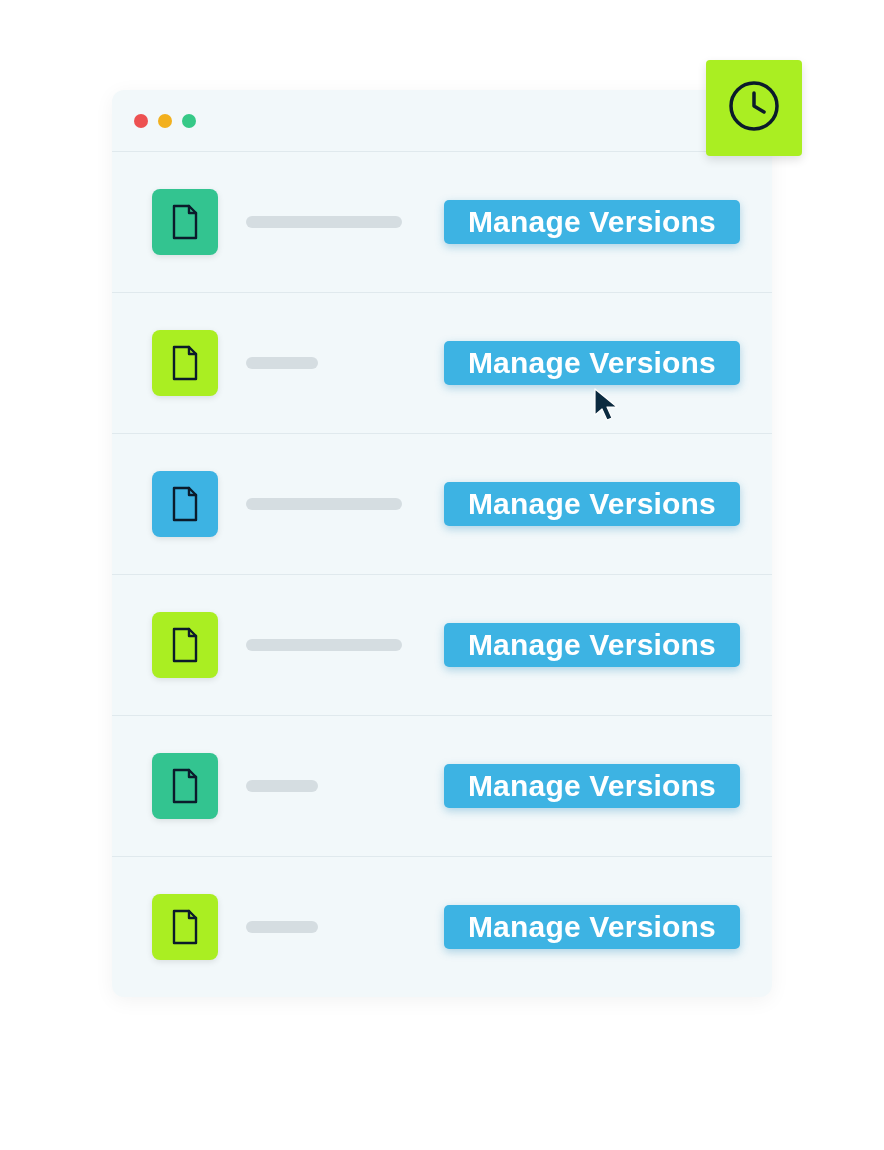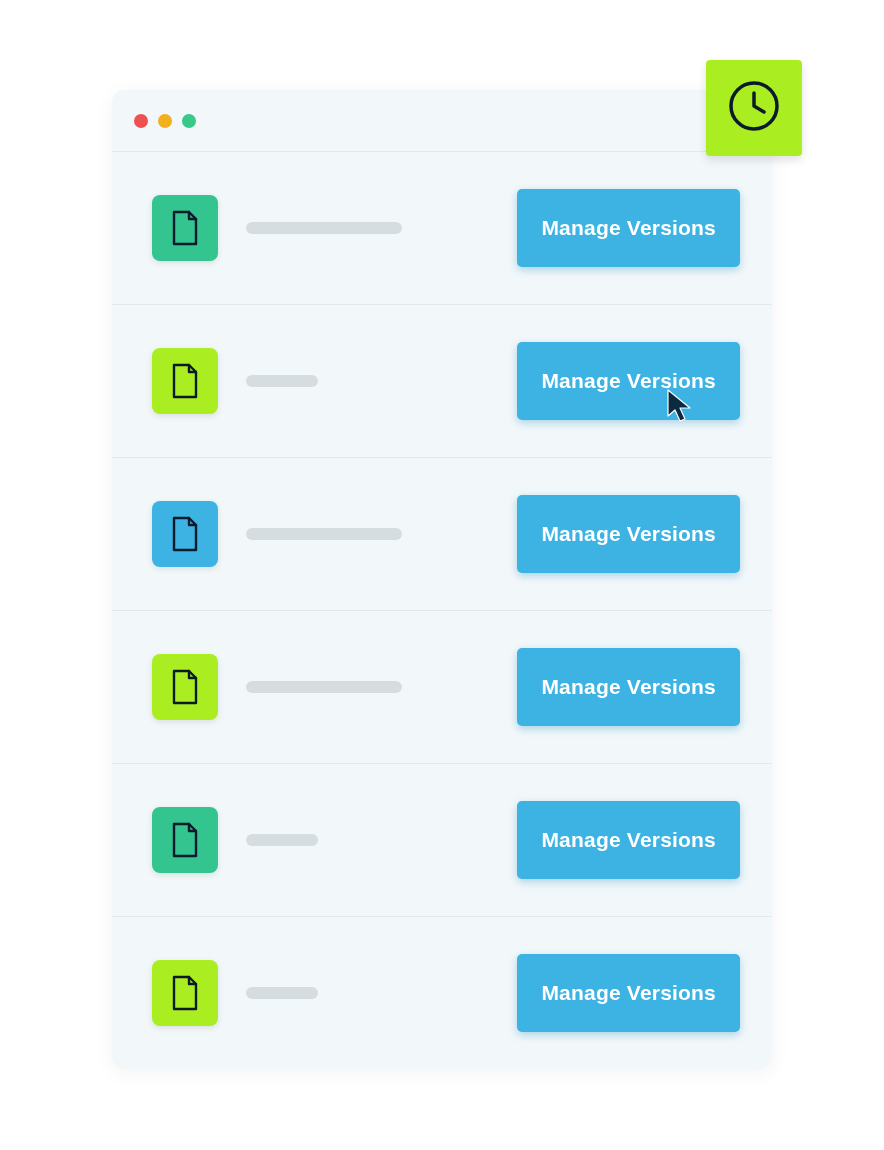--- a/index.html
+++ b/index.html
@@ -63,25 +63,25 @@
     border-radius: 6px;
     background: #d5dde1;
     flex-shrink: 0;
   }
 
   .spacer { flex: 1; }
 
   .btn {
     background: #3db3e3;
     color: #ffffff;
-    font-size: 21px;
+    font-size: 30px;
     font-weight: 700;
     border: none;
     border-radius: 5px;
-    height: 78px;
+    height: 44px;
     padding: 0 24px;
     box-shadow: 0 3px 8px rgba(40,140,190,0.35);
     cursor: pointer;
     letter-spacing: 0.2px;
     white-space: nowrap;
   }
 
   .clock-badge {
     position: absolute;
     top: -30px;

